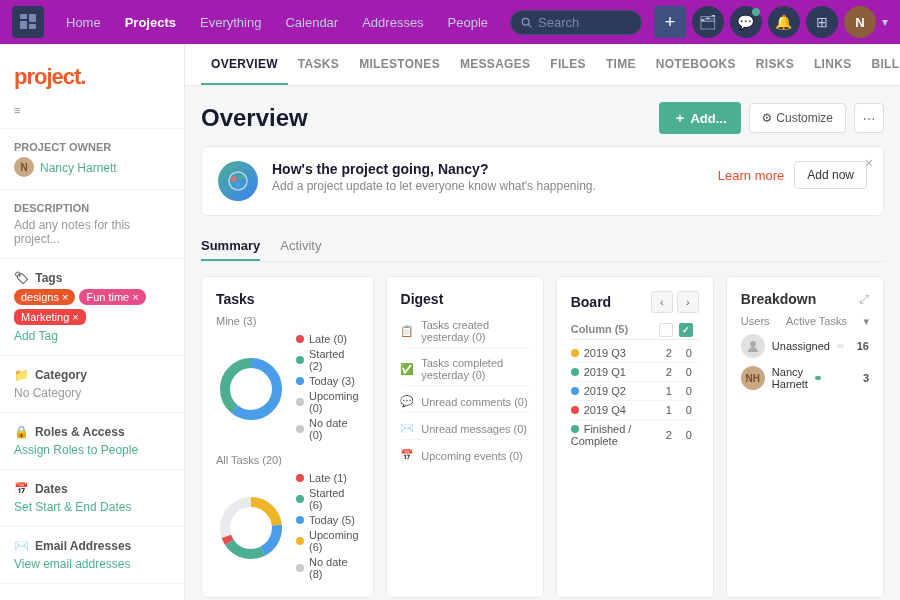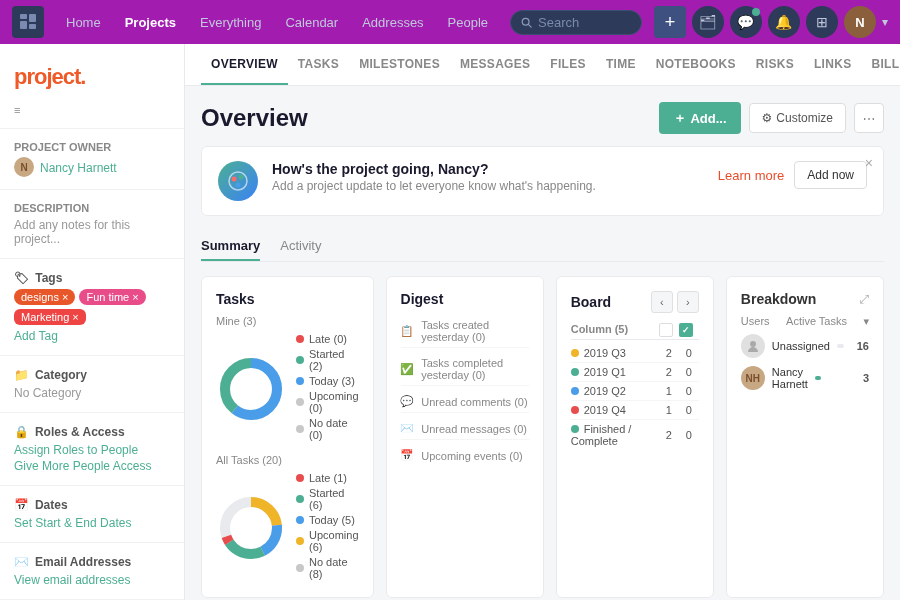--- a/index.html
+++ b/index.html
@@ -225,21 +225,20 @@
     </div>
 
     <div class="sidebar-divider"></div>
 
     <div class="sidebar-section">
       <div class="sidebar-section-title">
         <span>🔒</span>
         <span>Roles &amp; Access</span>
       </div>
       <a class="sidebar-link">Assign Roles to People</a>
-      <a class="sidebar-link">Give More People Access</a>
     </div>
 
     <div class="sidebar-divider"></div>
 
     <div class="sidebar-section">
       <div class="sidebar-section-title">
         <span>📅</span>
         <span>Dates</span>
       </div>
       <a class="sidebar-link">Set Start &amp; End Dates</a>

